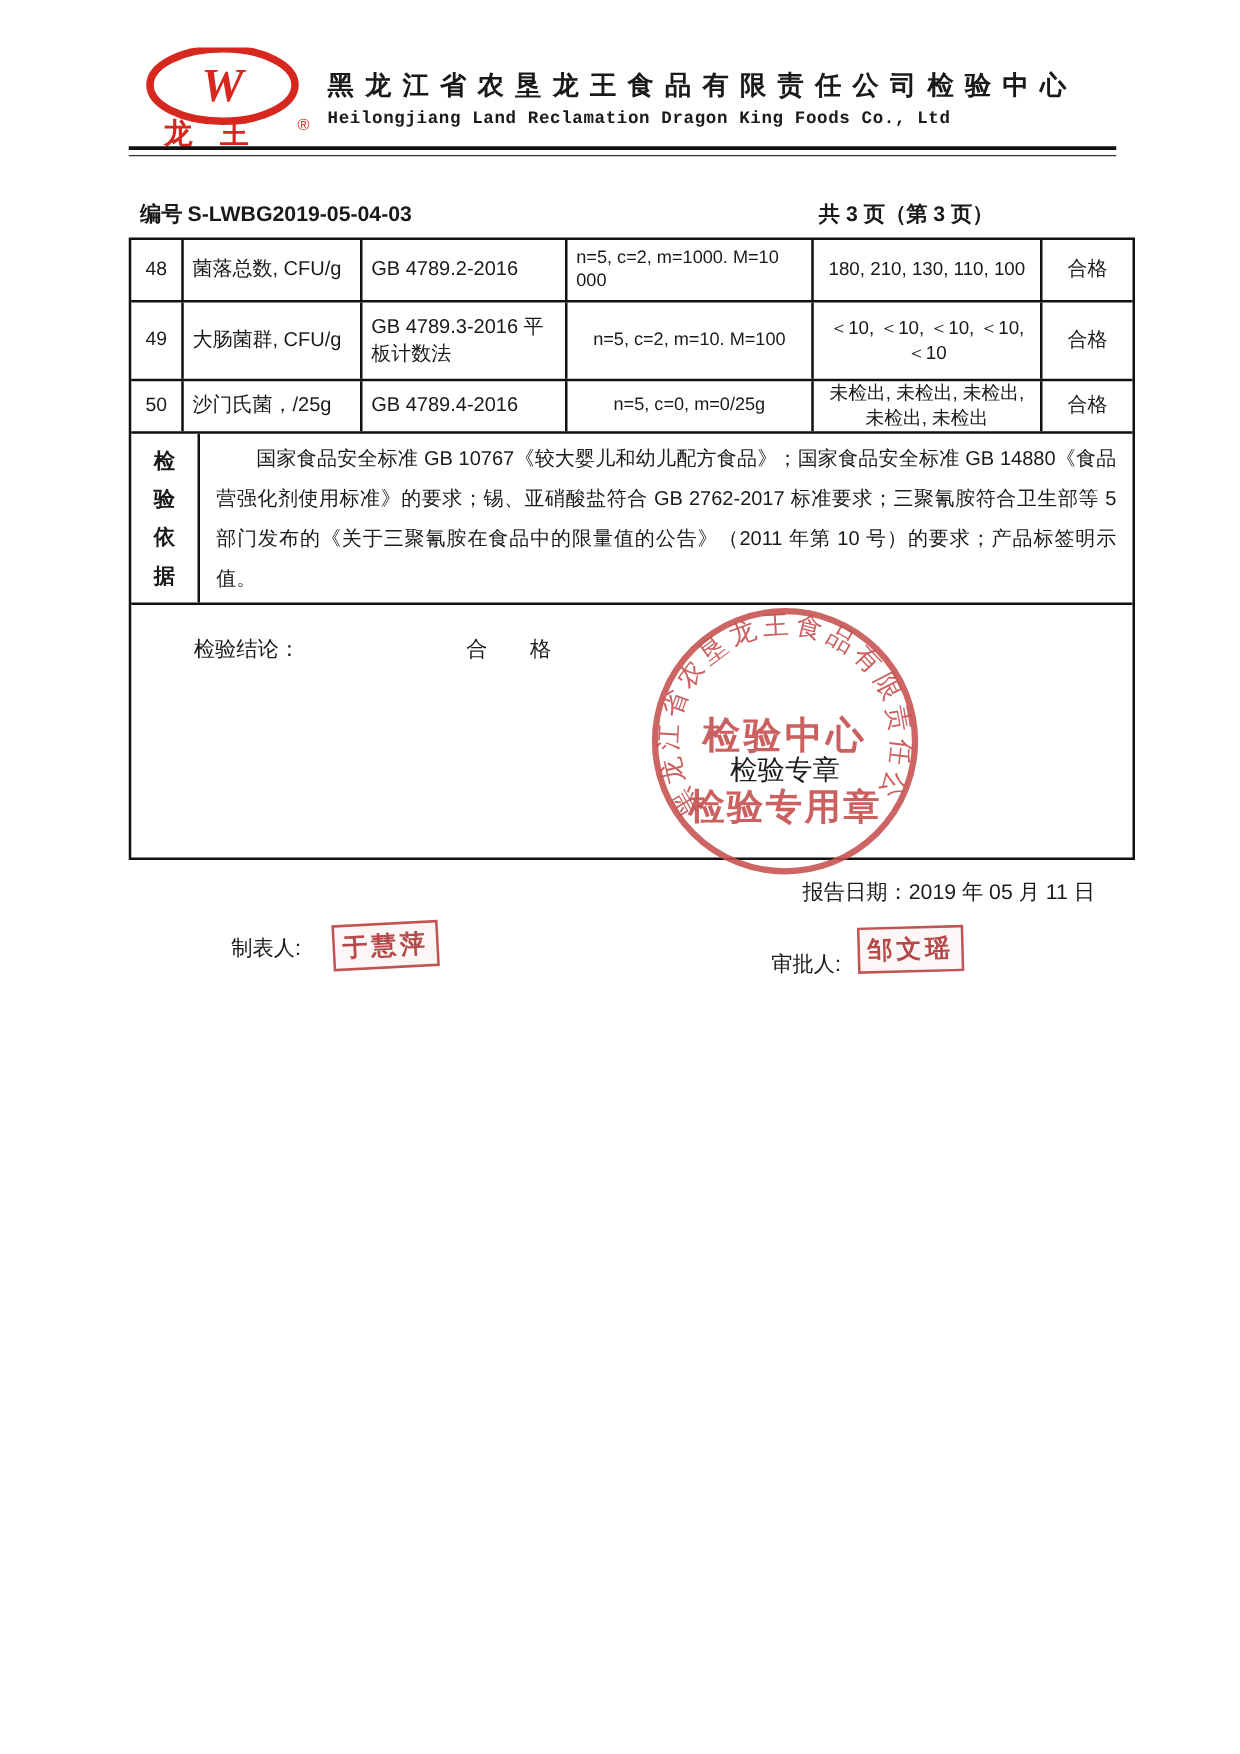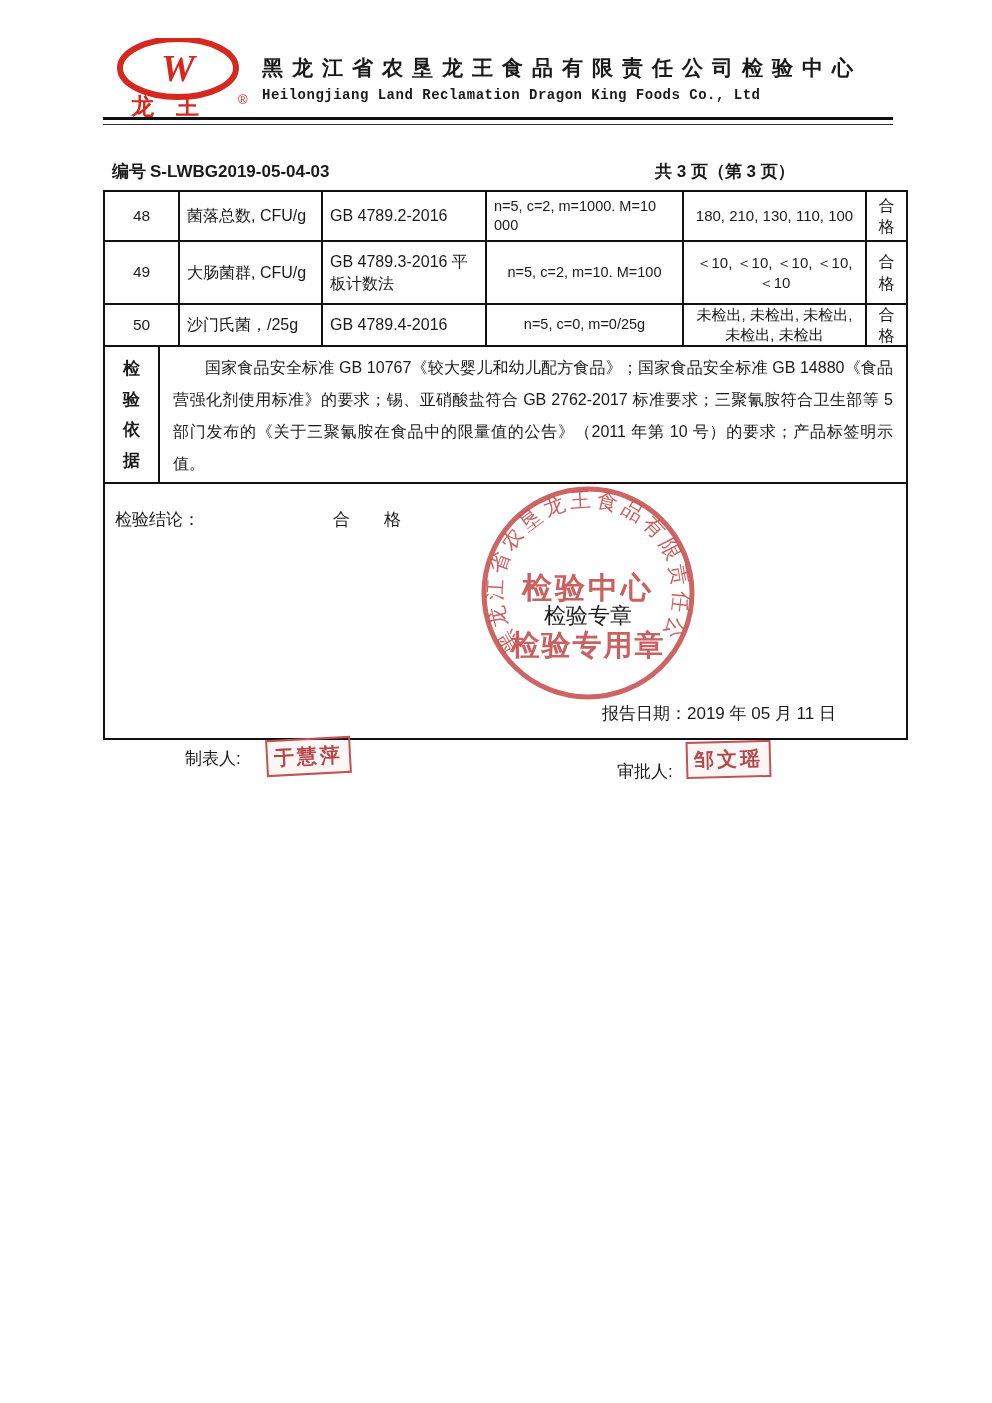--- a/index.html
+++ b/index.html
@@ -31,21 +31,21 @@
     position:absolute; left:103px; top:190px; width:805px;
     border:2px solid #111;
   }
   .trow { display:flex; border-bottom:2px solid #111; }
   .cell {
     border-right:2px solid #111; display:flex; align-items:center;
     justify-content:center; text-align:center; padding:2px 7px;
     font-size:15.5px; line-height:1.32;
   }
   .cell:last-child { border-right:none; }
-  .c1 { width:75px; }
+  .c1 { width:42px; }
   .c2 { width:143px; justify-content:flex-start; text-align:right; font-size:16px; }
   .c3 { width:164px; justify-content:flex-start; text-align:left; font-size:16px; }
   .c4 { width:197px; font-size:14.5px; }
   .c5 { width:183px; font-size:15px; }
   .c6 { flex:1; font-size:16px; }
   .r48 { height:50px; }
   .r48 .c4 { justify-content:flex-start; text-align:left; }
   .r49 { height:63px; }
   .r50 { height:42px; }
   
@@ -53,21 +53,21 @@
   .basis-label {
     width:55px; border-right:2px solid #111; display:flex; flex-direction:column;
     justify-content:space-around; align-items:center; font-weight:bold;
     font-size:17px; padding:6px 0;
   }
   .basis-text {
     flex:1; padding:5px 13px 16px 13px; font-size:16px; line-height:32px;
     text-align:justify; text-indent:2em;
   }
   
-  .conclusion-area { position:relative; height:254px; }
+  .conclusion-area { position:relative; height:202px;margin-left:40px; }
   .conclusion-label { position:absolute; left:10px;  top:24px; font-size:17px; }
   .conclusion-value { position:absolute; left:228px; top:24px; font-size:17px; white-space:pre; }
   .report-date { position:absolute; left:497px; top:218px; font-size:17px; white-space:nowrap; }
   .round-stamp { position:absolute; left:372px; top:-2px; width:222px; height:222px; }
   
   .footer-label { position:absolute; font-size:17px; }
   .lbl-preparer { left:185px; top:747px; }
   .lbl-approver { left:617px; top:760px; }
   .name-stamp {
     position:absolute; border:2.5px solid #c25353; color:#b54848;

